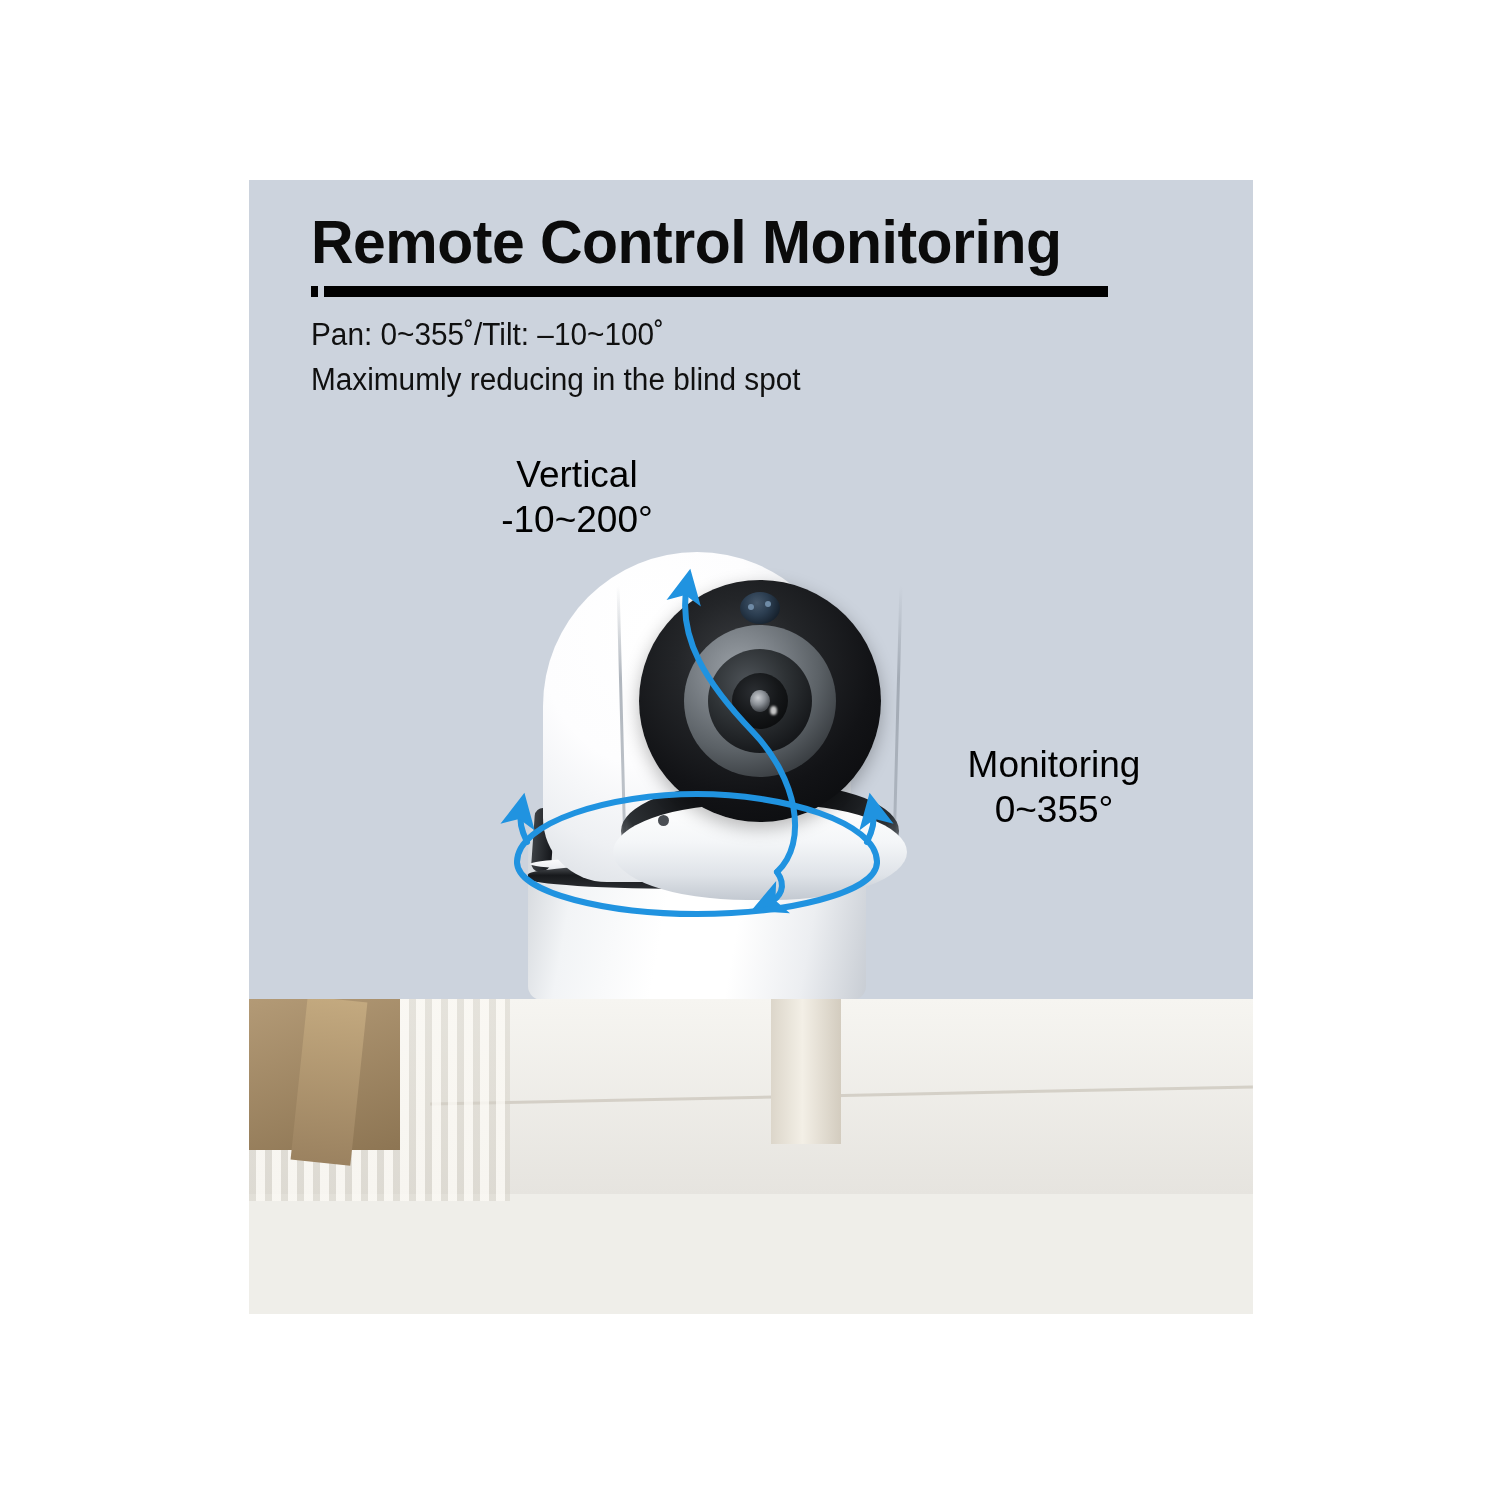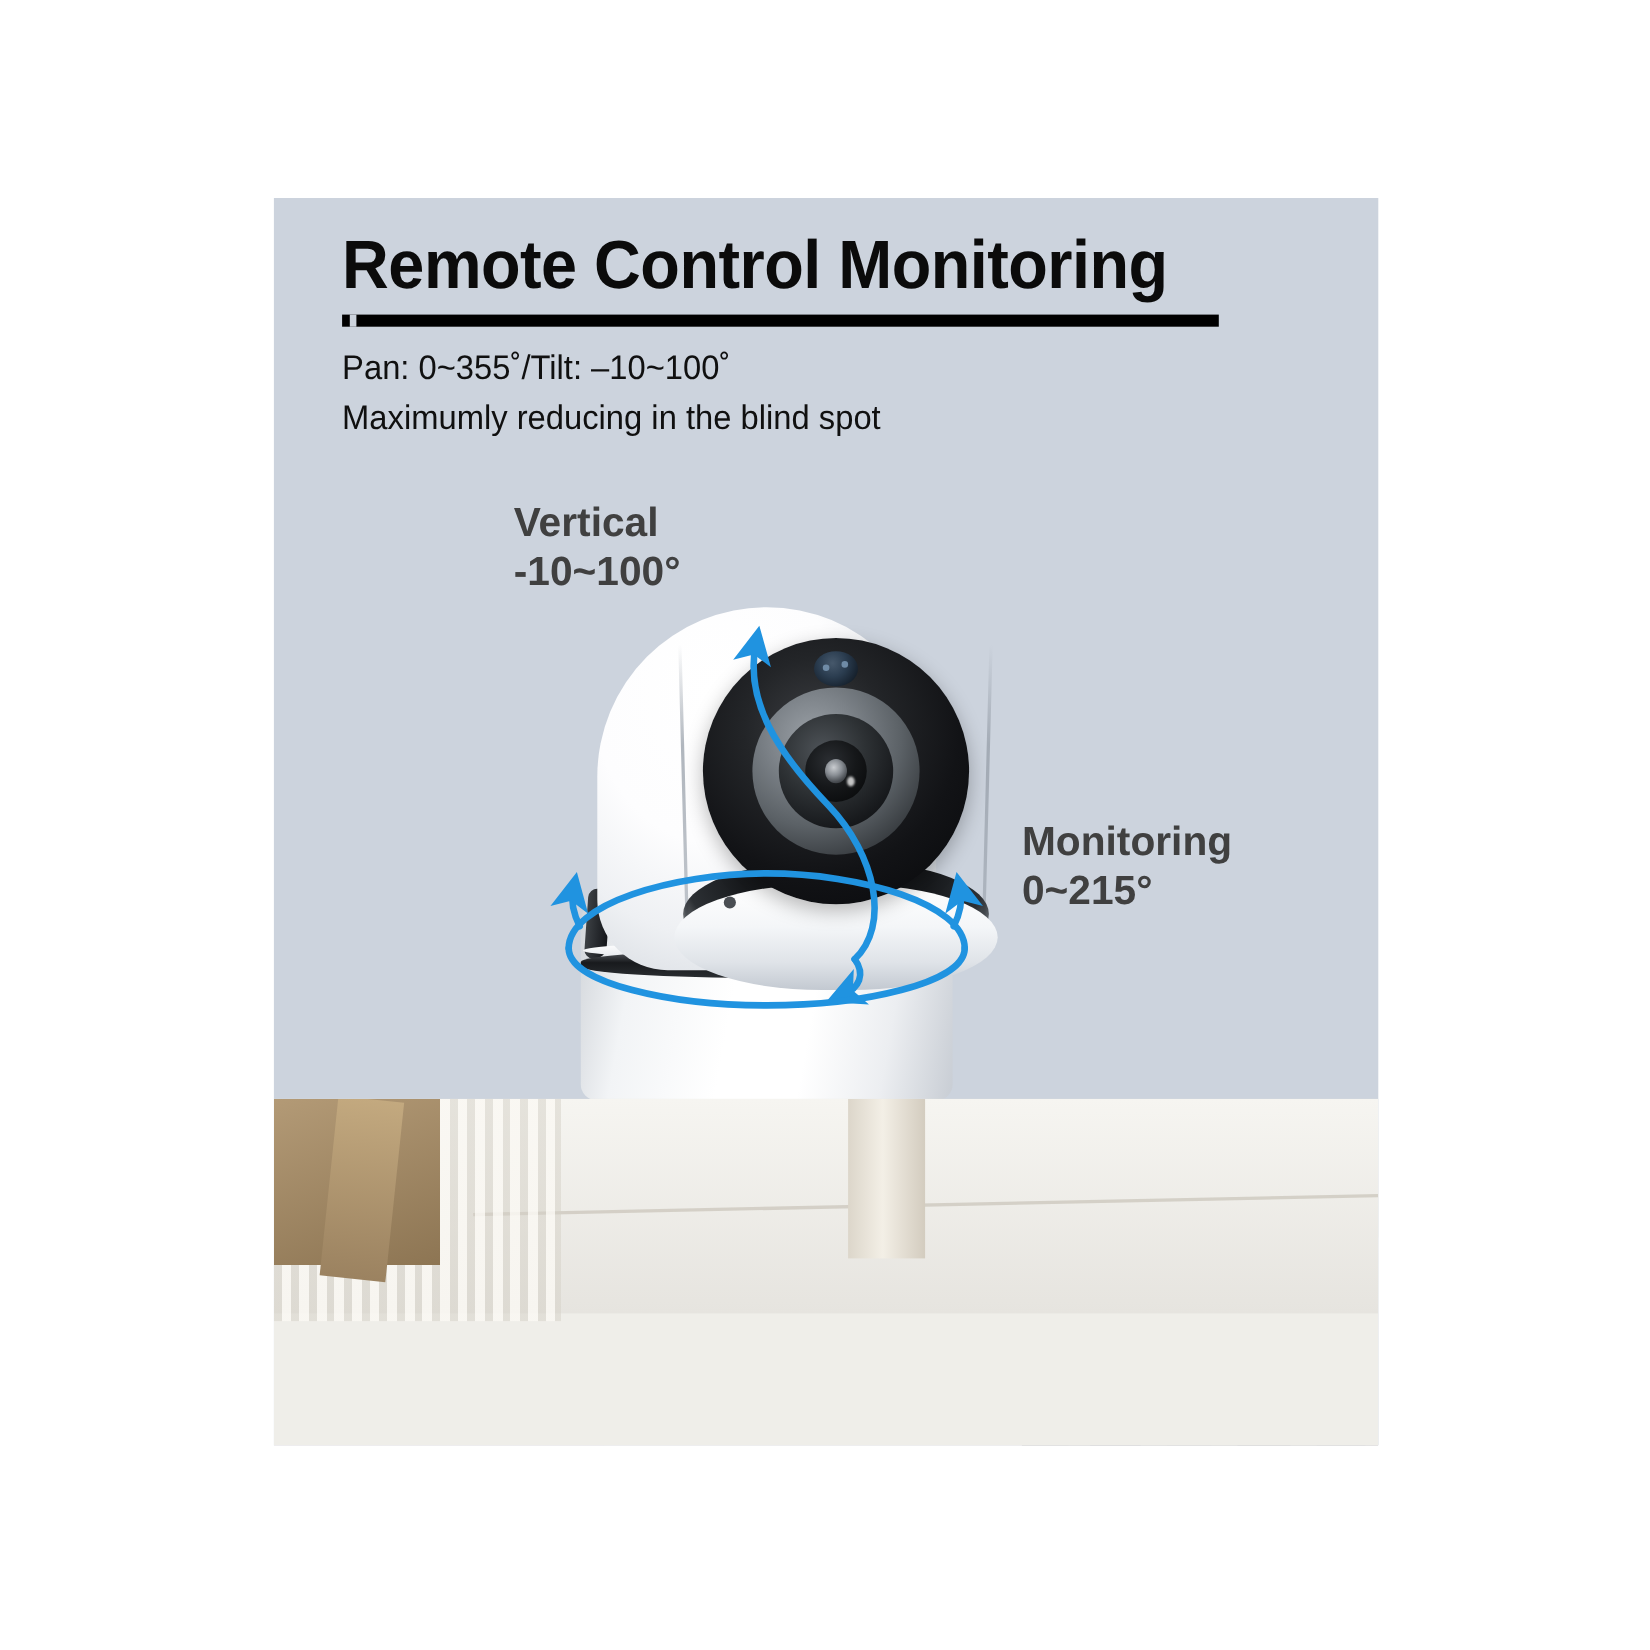--- a/index.html
+++ b/index.html
@@ -30,22 +30,22 @@
   }
   .subline{
     font-size:31px;line-height:41px;color:#101010;white-space:nowrap;
     transform:scaleX(0.96);transform-origin:left center;
   }
   #sub1{margin-top:17px;}
   #sub2{margin-top:4px;}
 
   
   .blue-label{
-    position:absolute;color:#404040;font-weight:bold;
-    font-size:37px;line-height:45px;white-space:nowrap;
+    position:absolute;color:#000000;font-weight:normal;
+    font-size:37px;line-height:45px;text-align:center;white-space:nowrap;
   }
   #label-vertical{left:218px;top:272px;width:220px;}
   #label-horizontal{left:680px;top:562px;width:250px;}
 
   
   #camera{position:absolute;left:232px;top:362px;width:432px;height:458px;}
 
   
   #cam-base{
     position:absolute;left:47px;top:258px;width:338px;height:200px;
@@ -236,26 +236,26 @@
 
     <div id="headerblock">
       <div id="page-title">Remote Control Monitoring</div>
       <div id="title-rule"></div>
       <div class="subline" id="sub1">Pan: 0~355˚/Tilt: –10~100˚</div>
       <div class="subline" id="sub2">Maximumly reducing in the blind spot</div>
     </div>
 
     <div class="blue-label" id="label-vertical">
       <div>Vertical</div>
-      <div>-10~100°</div>
+      <div>-10~200°</div>
     </div>
 
     <div class="blue-label" id="label-horizontal">
       <div>Monitoring</div>
-      <div>0~215°</div>
+      <div>0~355°</div>
     </div>
 
     <div id="camera">
 
       <div id="cam-base"></div>
       <div id="shoulder-l" class="shoulder"></div>
       <div id="shoulder-r" class="shoulder"></div>
       <div id="cam-base-ring2"></div>
       <div id="cam-base-ring"></div>
 

